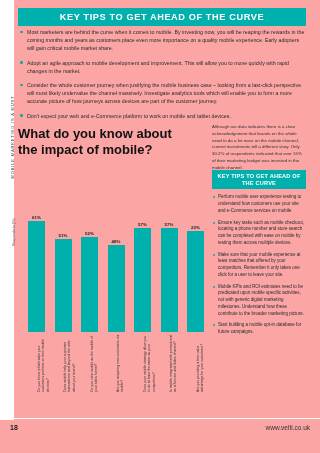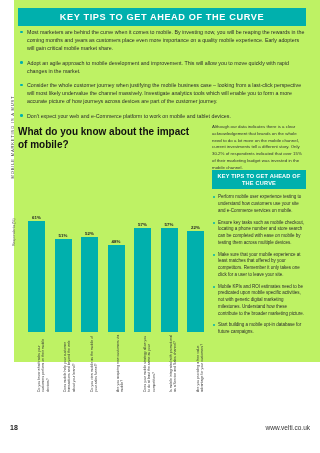--- a/index.html
+++ b/index.html
@@ -4,22 +4,22 @@
 <style>
   * { box-sizing: border-box; margin: 0; padding: 0; }
   html, body {
     width: 320px; height: 453px;
     font-family: "Liberation Sans", sans-serif;
     background: #ffffff;
     overflow: hidden;
   }
   .page {
     position: relative;
-    width: 320px; height: 362px;
-    background: #bef264;
+    width: 320px; height: 453px;
+    background: #fca5a5;
   }
   
   .side-rail {
     position: absolute;
     left: 0; top: 0;
     width: 14px; height: 420px;
     background: #ffffff;
   }
   .side-rail-text {
     position: absolute;
@@ -66,21 +66,21 @@
     left: 2px; top: 2.6px;
     width: 2.6px; height: 2.6px;
     background: #00b0ad;
     border-radius: 50%;
   }
   
   .section-title {
     position: absolute;
     left: 18px; top: 126px;
     width: 175px;
-    font-size: 10px;
+    font-size: 13px;
     font-weight: bold;
     color: #111;
     line-height: 1.25;
   }
   
   .chart-wrap {
     position: absolute;
     left: 18px; top: 150px;
     width: 186px; height: 245px;
   }

